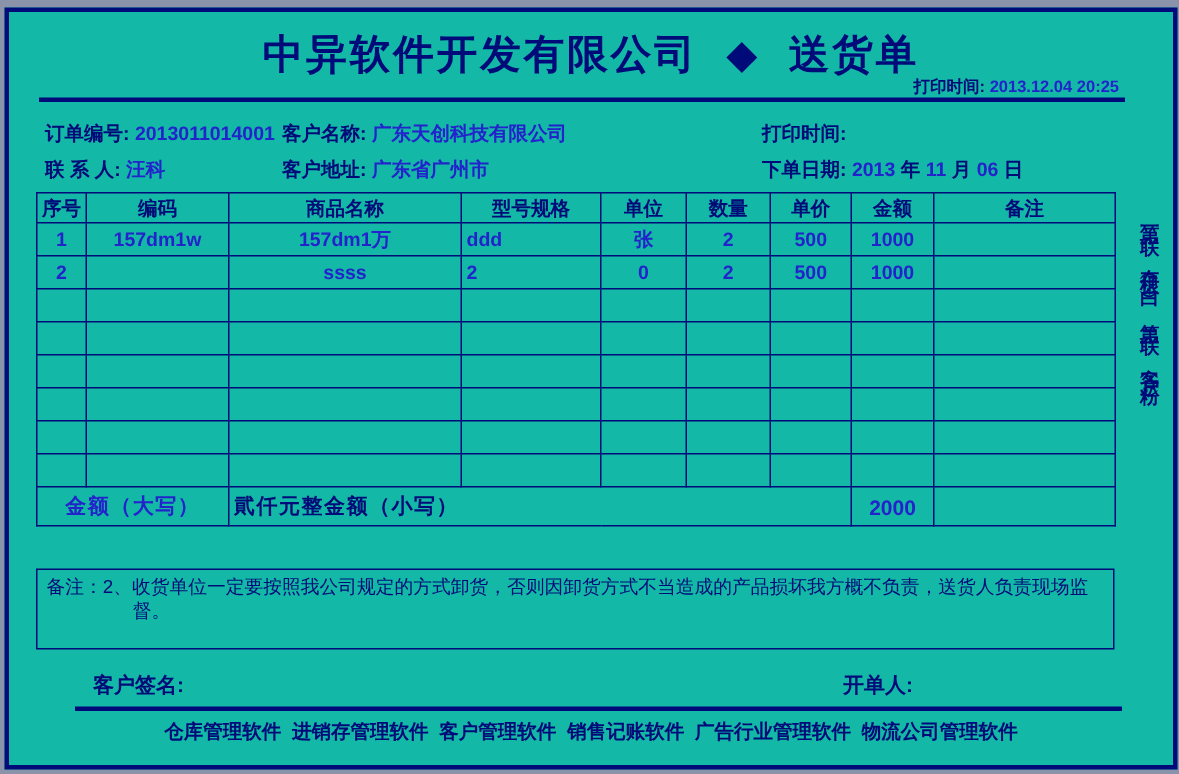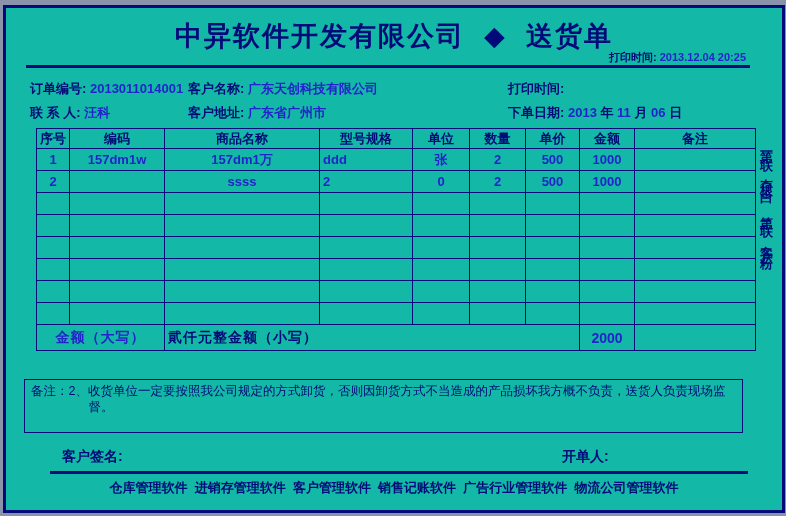--- a/index.html
+++ b/index.html
@@ -26,21 +26,21 @@
   .rule-top{top:57px;left:20px;right:32px;}
   .rule-bottom{top:463px;left:44px;right:34px;}
   .info-item{position:absolute;font-size:13px;white-space:pre;}
   .info-item .lbl{font-weight:bold;color:#000a78;}
   .info-item .val{color:#2323cc;font-weight:bold;}
   .info-item .unit{color:#000a78;font-weight:bold;}
   .r1{top:72px;} .r2{top:96px;}
   .c1{left:24px;} .c2{left:182px;} .c3{left:502px;}
   table.items{
     position:absolute;top:120px;left:18px;width:719px;
-    border-collapse:collapse;table-layout:fixed;margin-left:12px;
+    border-collapse:collapse;table-layout:fixed;
   }
   table.items th,table.items td{
     border:1.5px solid #000a78;overflow:hidden;white-space:nowrap;
     font-size:13px;padding:0 3px;box-sizing:border-box;
   }
   table.items th{height:20px;font-weight:bold;color:#000a78;text-align:center;}
   table.items td{height:22px;color:#2323cc;text-align:center;font-weight:bold;}
   table.items td.al{text-align:left;}
   table.items tr.total-row td{height:26px;font-size:14px;}
   .t-label{color:#000a78;font-weight:bold;font-size:14px;letter-spacing:1px;}

